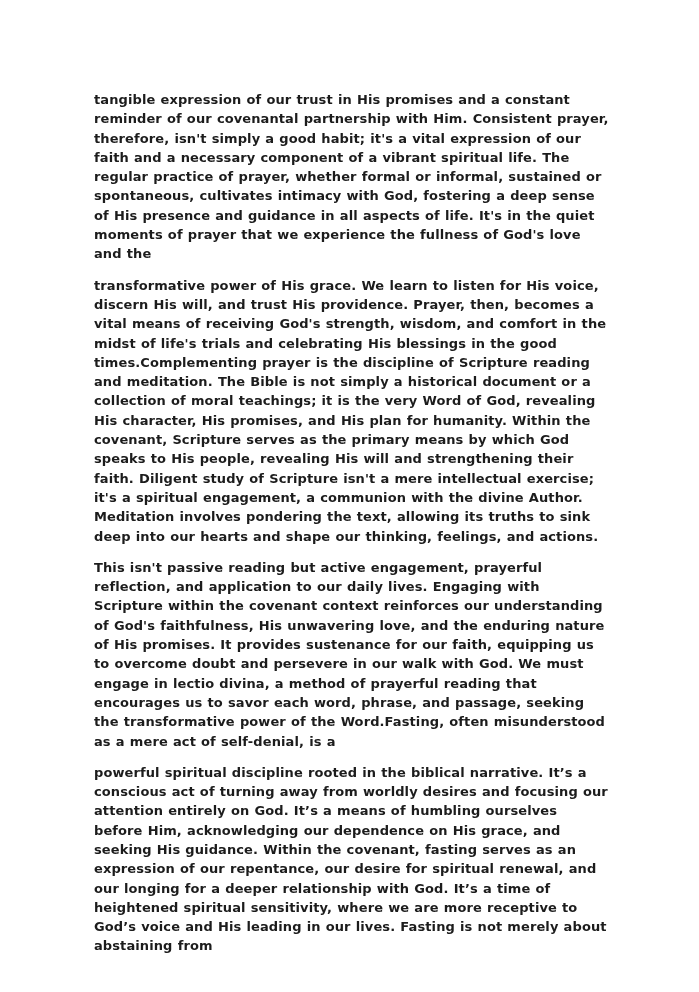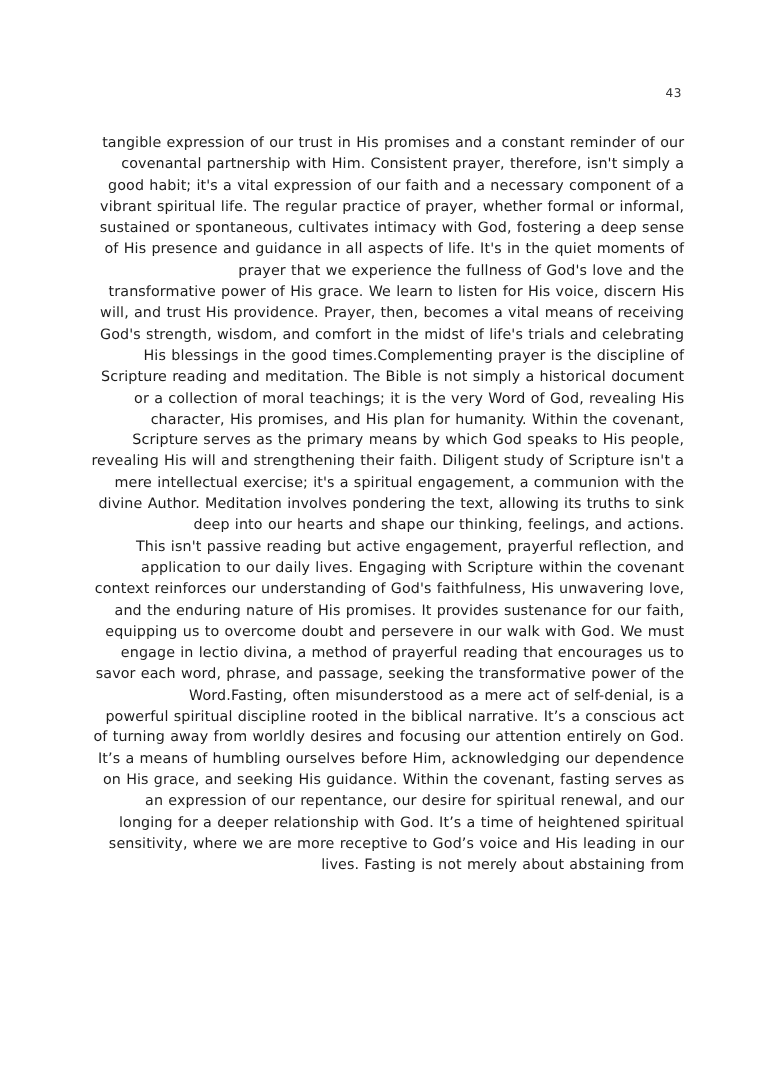--- a/index.html
+++ b/index.html
@@ -23,34 +23,34 @@
   }
   .page-number {
     text-align: right;
     font-size: 11px;
     color: #333333;
     letter-spacing: 0.5px;
     margin: 0 0 30px 0;
     padding-right: 2px;
   }
   .body-text p {
-    margin: 0;
+    margin: 12px;
     padding: 0;
     font-size: 13px;
     line-height: 19.3px;
     letter-spacing: 0.1px;
     word-spacing: 0.5px;
-    text-align: right;
+    text-align: left;
+    font-weight: bold;
   }
 </style>
 </head>
 <body>
 
 <div class="page">
-  <div class="page-number">43</div>
 
   <div class="body-text">
     <p>tangible expression of our trust in His promises and a constant reminder of our covenantal partnership with Him. Consistent prayer, therefore, isn't simply a good habit; it's a vital expression of our faith and a necessary component of a vibrant spiritual life. The regular practice of prayer, whether formal or informal, sustained or spontaneous, cultivates intimacy with God, fostering a deep sense of His presence and guidance in all aspects of life. It's in the quiet moments of prayer that we experience the fullness of God's love and the</p>
     <p>transformative power of His grace. We learn to listen for His voice, discern His will, and trust His providence. Prayer, then, becomes a vital means of receiving God's strength, wisdom, and comfort in the midst of life's trials and celebrating His blessings in the good times.Complementing prayer is the discipline of Scripture reading and meditation. The Bible is not simply a historical document or a collection of moral teachings; it is the very Word of God, revealing His character, His promises, and His plan for humanity. Within the covenant, Scripture serves as the primary means by which God speaks to His people, revealing His will and strengthening their faith. Diligent study of Scripture isn't a mere intellectual exercise; it's a spiritual engagement, a communion with the divine Author. Meditation involves pondering the text, allowing its truths to sink deep into our hearts and shape our thinking, feelings, and actions.</p>
     <p>This isn't passive reading but active engagement, prayerful reflection, and application to our daily lives. Engaging with Scripture within the covenant context reinforces our understanding of God's faithfulness, His unwavering love, and the enduring nature of His promises. It provides sustenance for our faith, equipping us to overcome doubt and persevere in our walk with God. We must engage in lectio divina, a method of prayerful reading that encourages us to savor each word, phrase, and passage, seeking the transformative power of the Word.Fasting, often misunderstood as a mere act of self-denial, is a</p>
     <p>powerful spiritual discipline rooted in the biblical narrative. It’s a conscious act of turning away from worldly desires and focusing our attention entirely on God. It’s a means of humbling ourselves before Him, acknowledging our dependence on His grace, and seeking His guidance. Within the covenant, fasting serves as an expression of our repentance, our desire for spiritual renewal, and our longing for a deeper relationship with God. It’s a time of heightened spiritual sensitivity, where we are more receptive to God’s voice and His leading in our lives. Fasting is not merely about abstaining from</p>
   </div>
 </div>
 
 </body></html>

